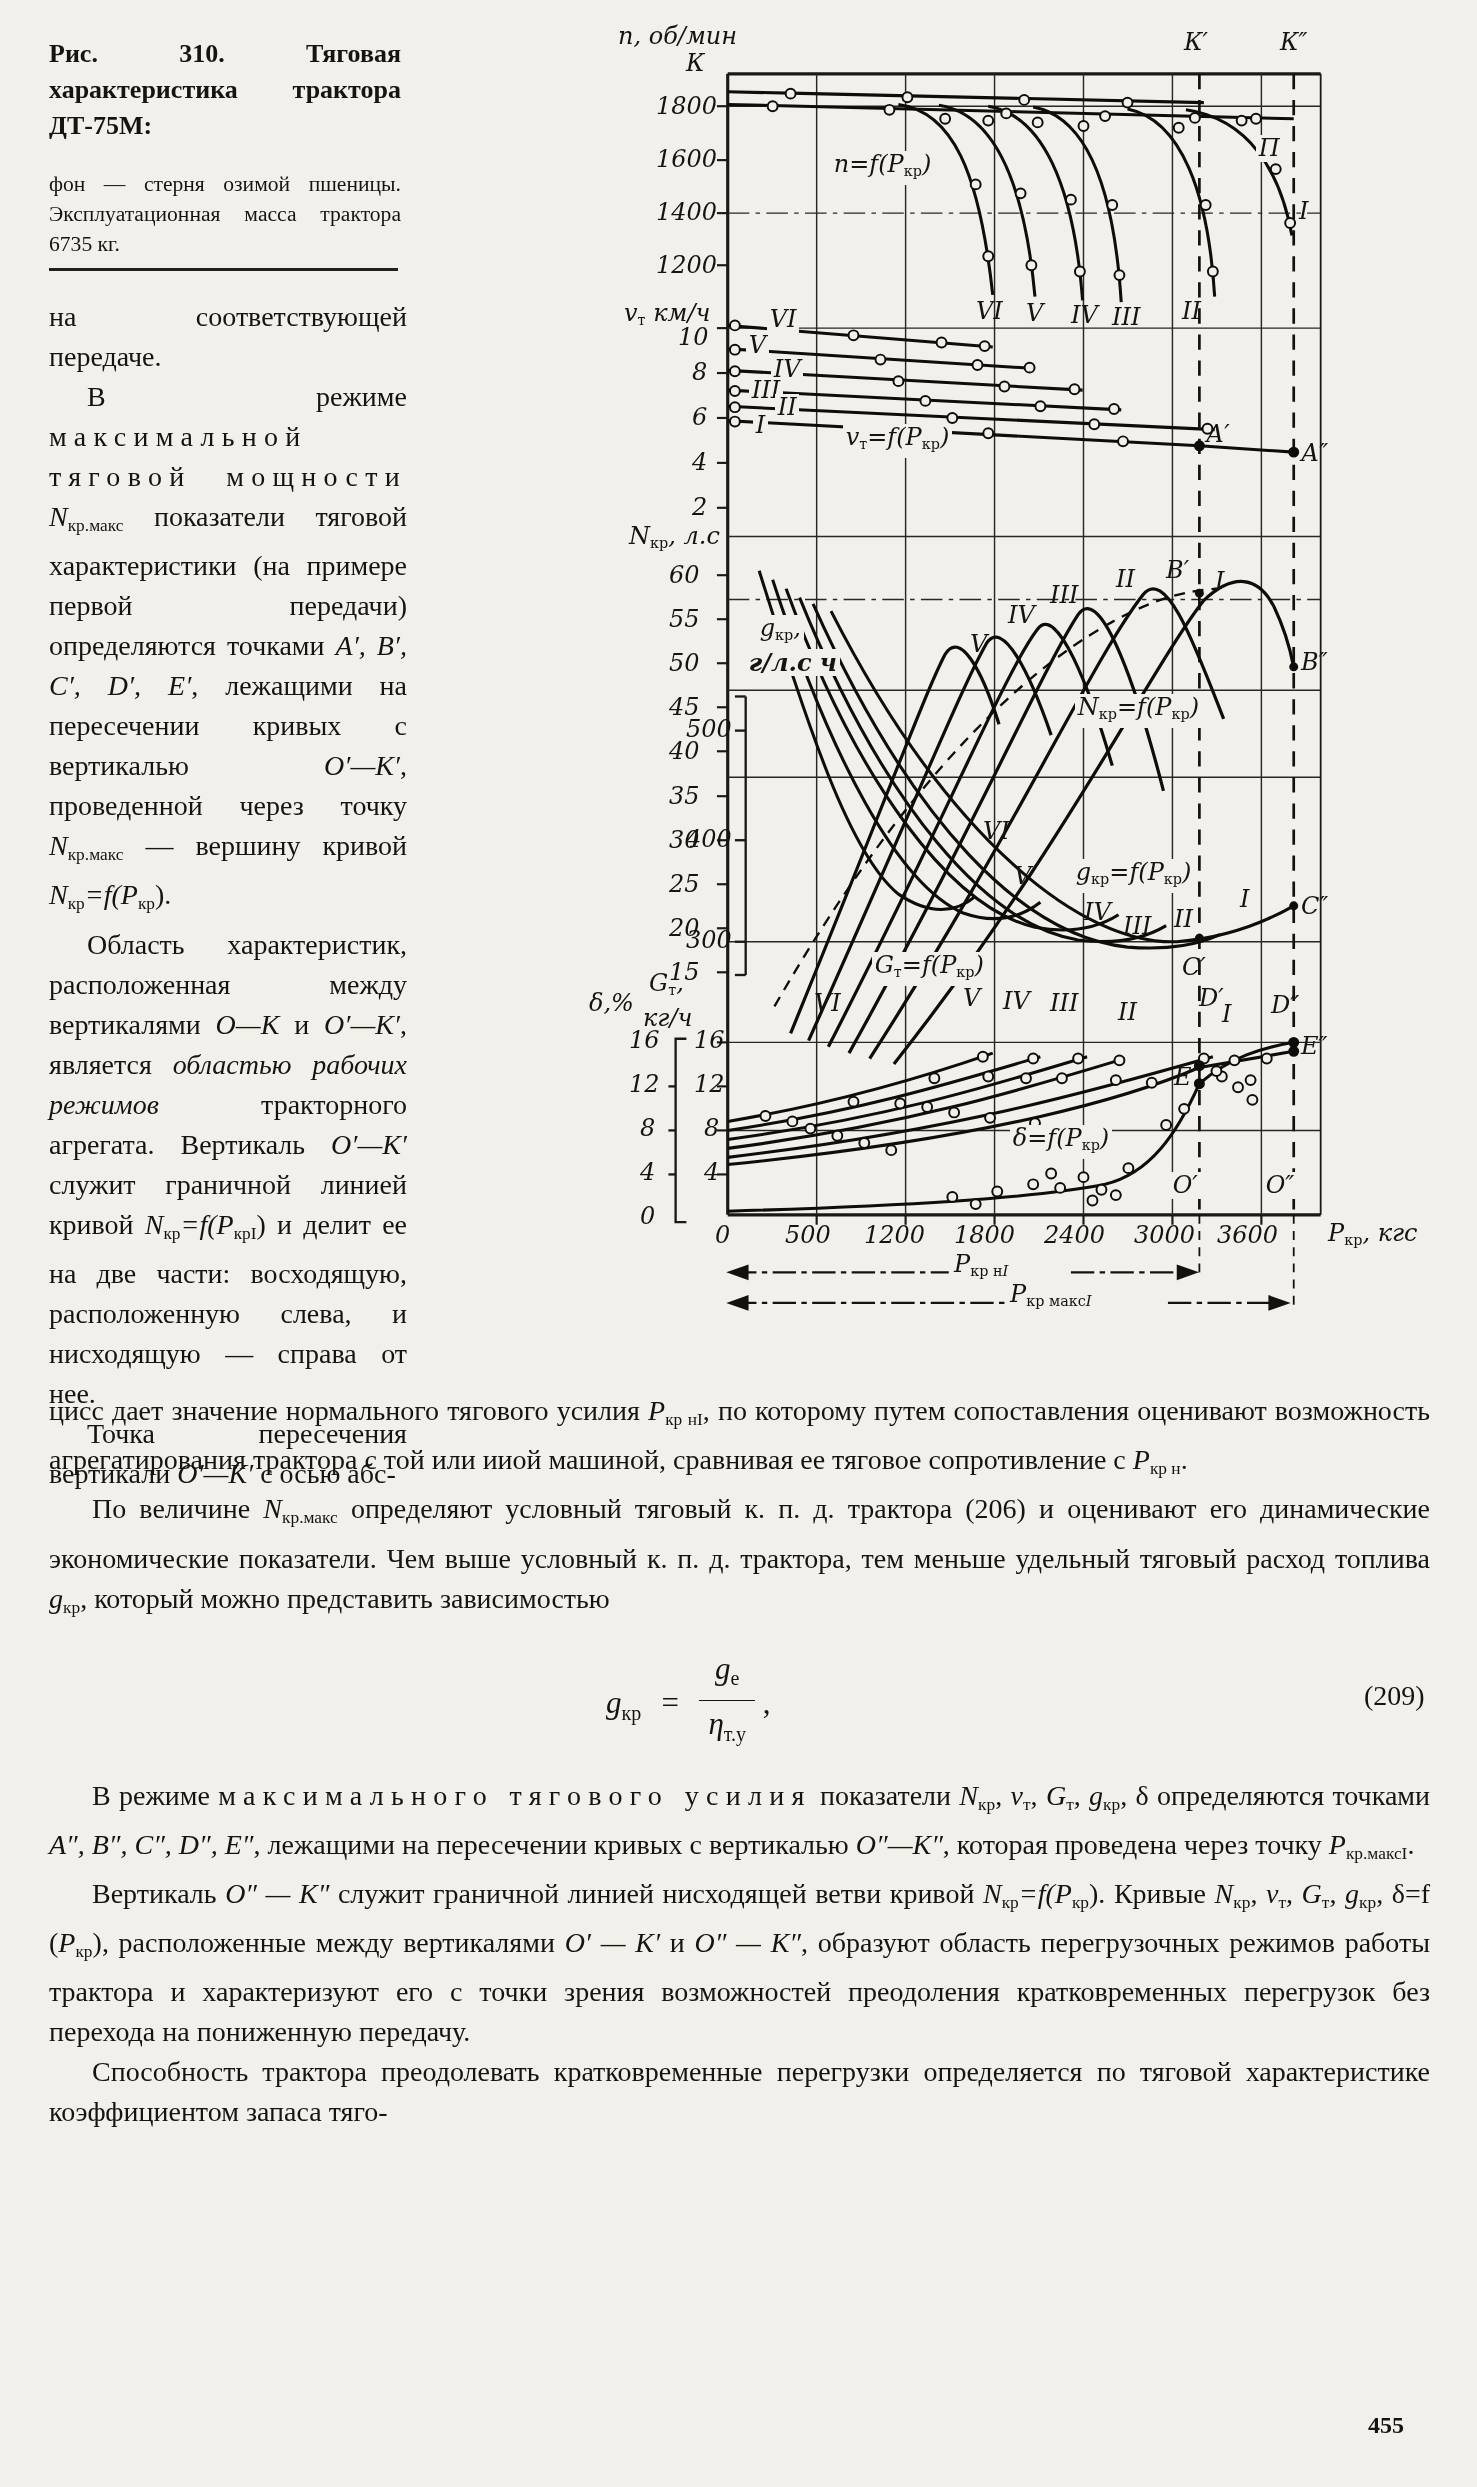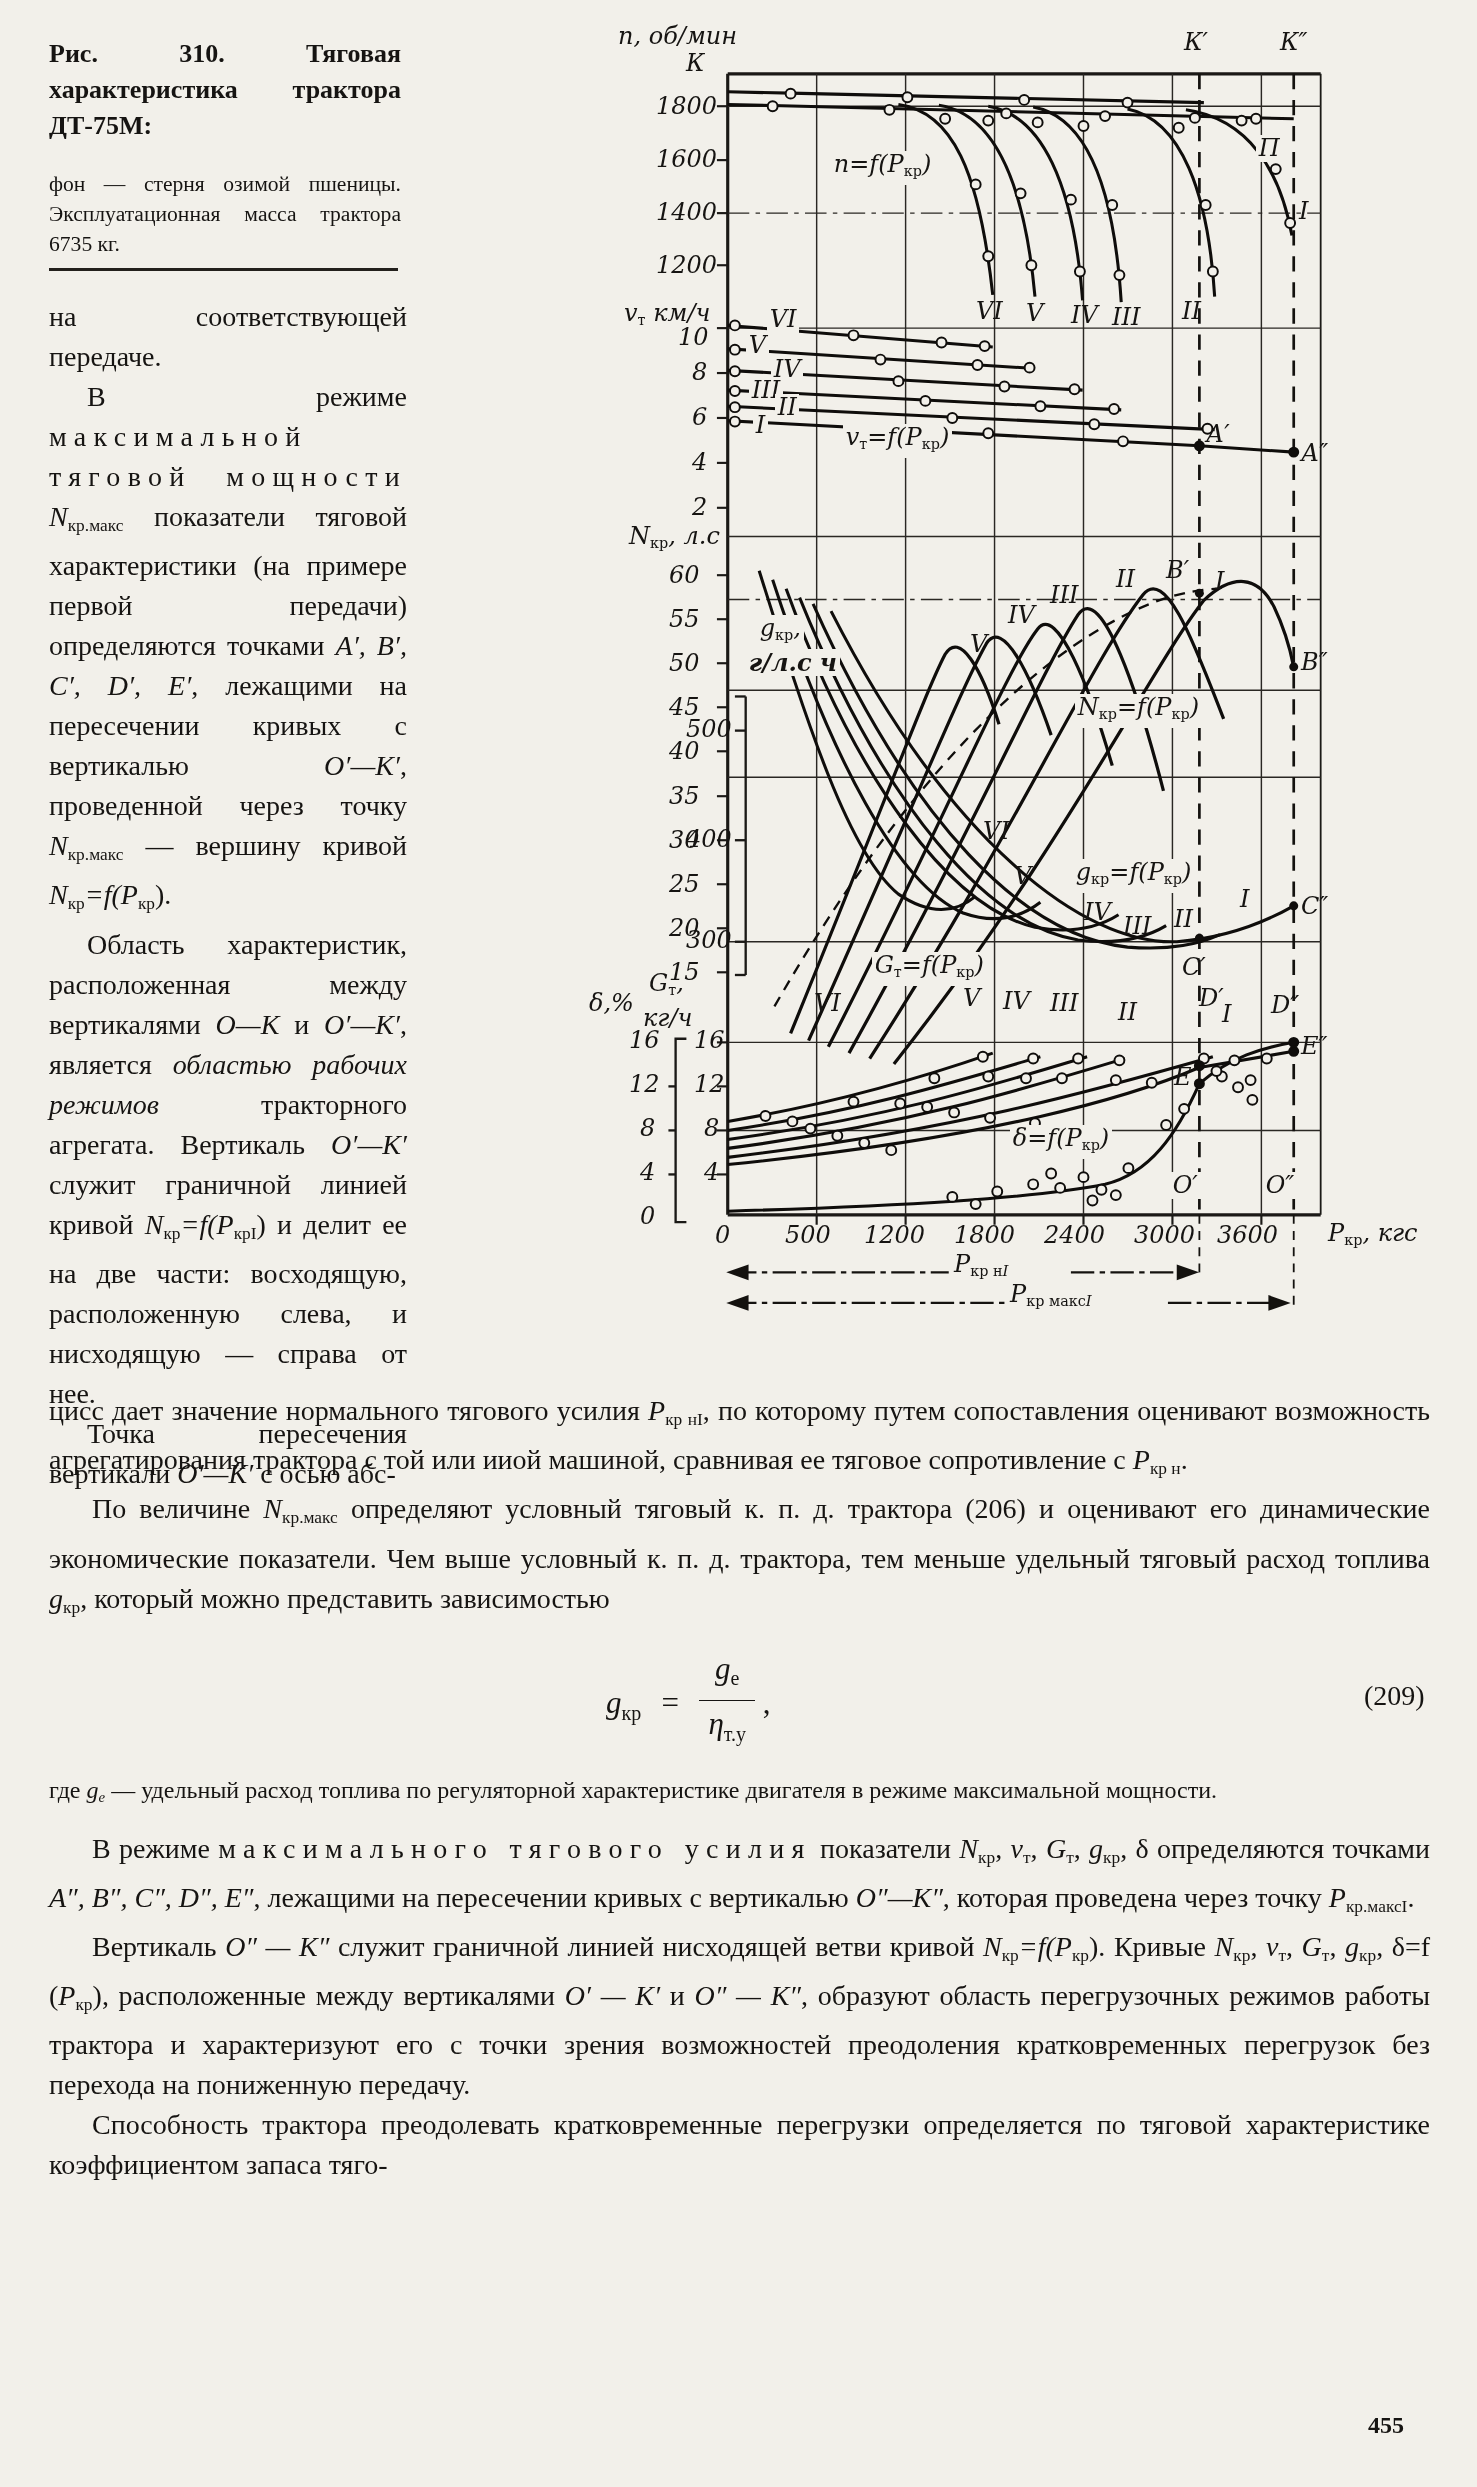--- a/index.html
+++ b/index.html
@@ -446,21 +446,20 @@
         <span class="eq">=</span>
         <span class="frac">
           <span class="num"><span class="it">g</span><sub class="run-isub">e</sub></span>
           <span class="den"><span class="it">η</span><sub>т.у</sub></span>
         </span>
         <span>,</span>
       </span>
       <span class="eq-number">(209)</span>
     </div>
 
-    <p class="small-note"><span>где </span><span class="run-i">g</span><span class="run-isub">e</span><span> — удельный расход топлива по регуляторной характеристике двигателя в режиме максимальной мощности.</span></p>
     <p class="ind" style="margin-top:14.4px;"><span>В режиме </span><span class="run-sp">максимального тягового усилия</span><span> показатели </span><span class="run-i">N</span><span class="run-sub">кр</span><span>, </span><span class="run-i">v</span><span class="run-sub">т</span><span>, </span><span class="run-i">G</span><span class="run-sub">т</span><span>, </span><span class="run-i">g</span><span class="run-sub">кр</span><span>, δ определяются точками </span><span class="run-i">А″, В″, С″, D″, Е″</span><span>, лежащими на пересечении кривых с вертикалью </span><span class="run-i">О″—К″</span><span>, которая проведена через точку </span><span class="run-i">Р</span><span class="run-sub">кр.максI</span><span>.</span></p>
     <p class="ind"><span>Вертикаль </span><span class="run-i">О″ — К″</span><span> служит граничной линией нисходящей ветви кривой </span><span class="run-i">N</span><span class="run-sub">кр</span><span class="run-i">=f(</span><span class="run-i">Р</span><span class="run-sub">кр</span><span>). Кривые </span><span class="run-i">N</span><span class="run-sub">кр</span><span>, </span><span class="run-i">v</span><span class="run-sub">т</span><span>, </span><span class="run-i">G</span><span class="run-sub">т</span><span>, </span><span class="run-i">g</span><span class="run-sub">кр</span><span>, δ=f (</span><span class="run-i">Р</span><span class="run-sub">кр</span><span>), расположенные между вертикалями </span><span class="run-i">О′ — К′</span><span> и </span><span class="run-i">О″ — К″</span><span>, образуют область перегрузочных режимов работы трактора и характеризуют его с точки зрения возможностей преодоления кратковременных перегрузок без перехода на пониженную передачу.</span></p>
     <p class="ind"><span>Способность трактора преодолевать кратковременные перегрузки определяется по тяговой характеристике коэффициентом запаса тяго-</span></p>
   </div>
 
   <div id="pagenum" class="abs">455</div>
 
 </div>
 
 

